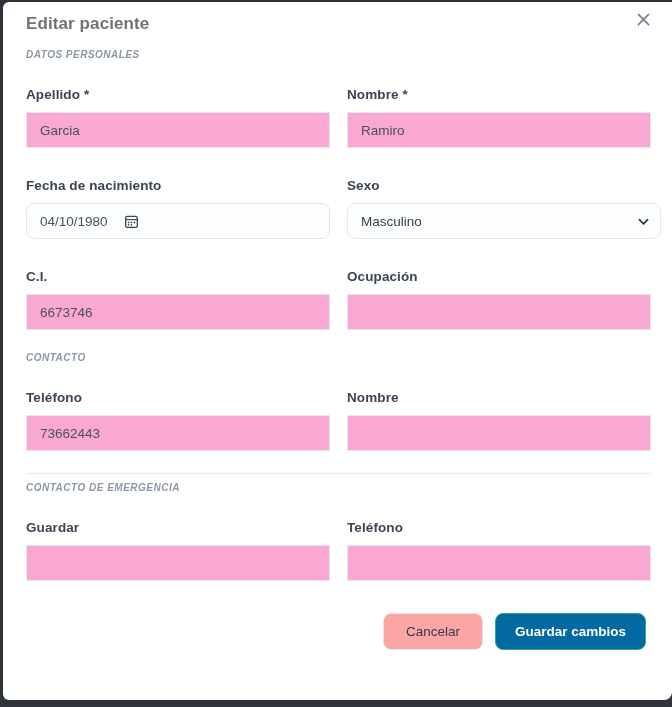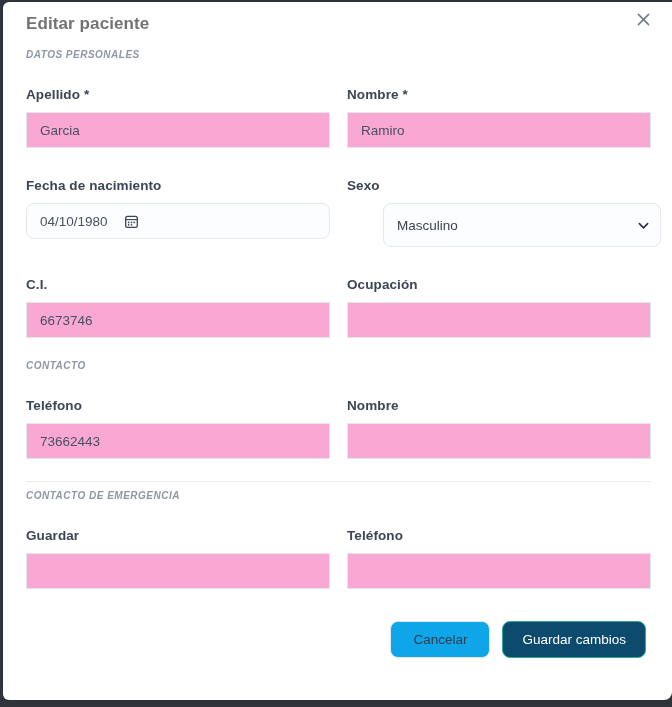--- a/index.html
+++ b/index.html
@@ -88,30 +88,29 @@
     color: #49505f;
     cursor: text;
   }
   .date-box .date-value { margin-right: 16px; }
   .date-box svg { display: block; }
 
   .select-box {
     display: flex;
     align-items: center;
     justify-content: space-between;
-    height: 44px;
+    height: 36px;
     border: 1px solid #e4e7ec;
     border-radius: 8px;
     background: #fcfdfe;
     padding: 0 11px 0 13px;
     font-size: 13.5px;
     color: #3a4250;
     cursor: pointer;
     margin-right: -10px; 
-    margin-left: 36px;
   }
 
   .full-row { margin-bottom: 16px; }
   .focused-input {
     width: 100%;
     height: 44px;
     border: 2px solid #2f9e91;
     border-radius: 10px;
     background: #ffffff;
     padding: 0 13px;
@@ -135,33 +134,33 @@
     padding: 10px 26px 0 0;
   }
   .btn {
     height: 37px;
     border-radius: 8px;
     font-family: "Liberation Sans", "DejaVu Sans", sans-serif;
     font-size: 13.5px;
     cursor: pointer;
   }
   .btn-secondary {
-    background: #0ea5e9;
+    background: #fca5a5;
     border: 1px solid #e2e5e9;
     color: #333c4b;
     padding: 0 22px;
     font-weight: 400;
     margin-left: 35px;
   }
   .btn-primary {
-    background: #0c4a6e;
+    background: #0369a1;
     border: 1px solid #33a796;
     color: #ffffff;
     padding: 0 19px;
-    font-weight: 400;
+    font-weight: 700;
   }
 </style>
 </head>
 <body>
 
 <div class="modal">
   <div class="modal-inner">
 
     <div class="modal-header">
       <div class="modal-title">Editar paciente</div>

